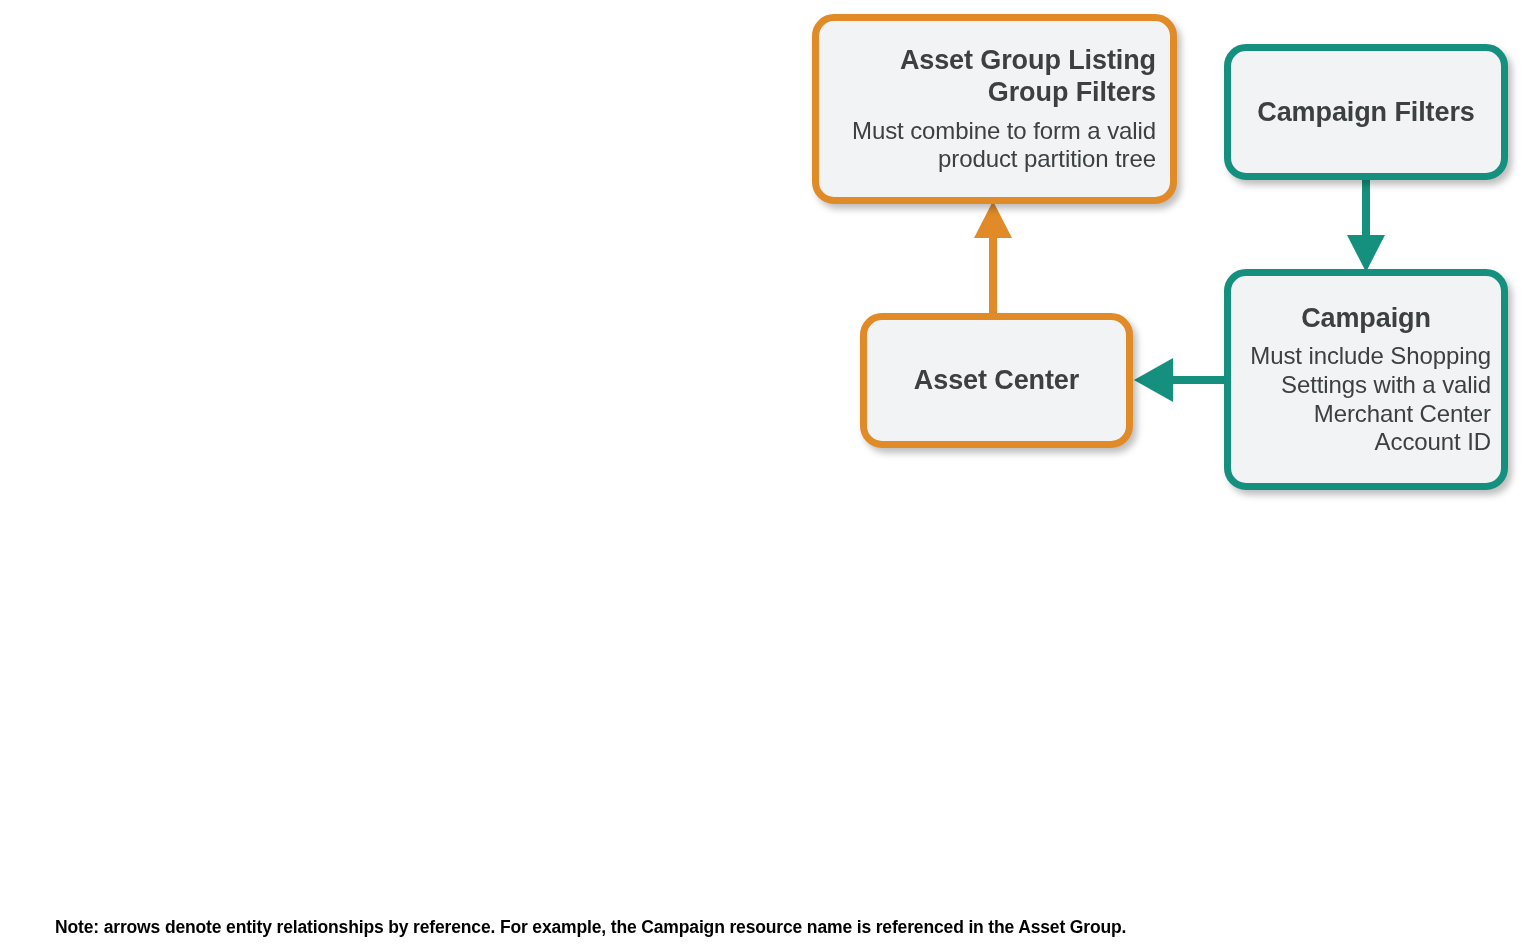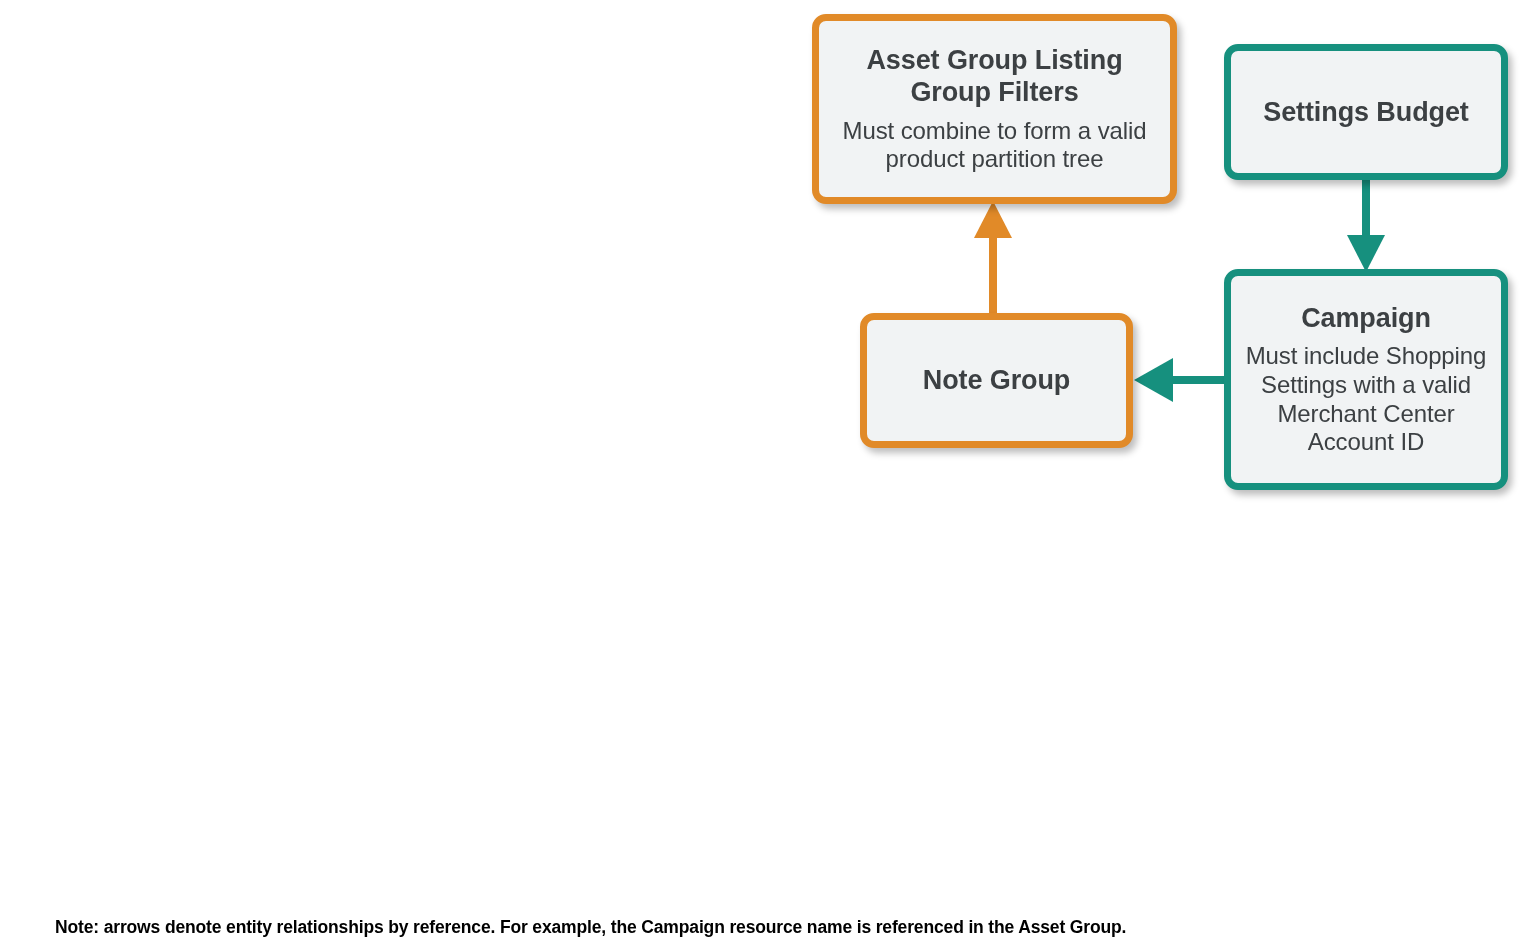--- a/index.html
+++ b/index.html
@@ -19,26 +19,26 @@
     overflow: hidden;
   }
 
   
   .node {
     position: absolute;
     box-sizing: border-box;
     background: #F1F3F4;
     border-style: solid;
     border-width: 7px;
-    border-radius: 14px;
+    border-radius: 22px;
     display: flex;
     flex-direction: column;
     align-items: center;
     justify-content: center;
-    text-align: center;
+    text-align: right;
     box-shadow: 4px 5px 7px rgba(0,0,0,0.26);
     z-index: 3;
   }
   .node.orange { border-color: #E18A28; }
   .node.teal   { border-color: #16907E; }
 
   .node-title {
     font-size: 27px;
     font-weight: bold;
     line-height: 1.2;
@@ -87,25 +87,25 @@
 <body>
 
 <div id="canvas">
 
   <div class="node orange" id="node-aglgf">
     <div class="node-title">Asset Group Listing Group Filters</div>
     <div class="node-desc">Must combine to form a valid product partition tree</div>
   </div>
 
   <div class="node teal" id="node-budget">
-    <div class="node-title">Settings Budget</div>
+    <div class="node-title">Campaign Filters</div>
   </div>
 
   <div class="node orange" id="node-ag">
-    <div class="node-title">Note Group</div>
+    <div class="node-title">Asset Center</div>
   </div>
 
   <div class="node teal" id="node-camp">
     <div class="node-title">Campaign</div>
     <div class="node-desc">Must include Shopping Settings with a valid Merchant Center Account ID</div>
   </div>
 
   <svg class="connector" id="conn-ag-to-aglgf" viewBox="0 0 60 125">
     <line x1="30" y1="125" x2="30" y2="40" stroke="#E18A28" stroke-width="8"></line>
     <polygon points="30,6 49,43 11,43" fill="#E18A28"></polygon>

